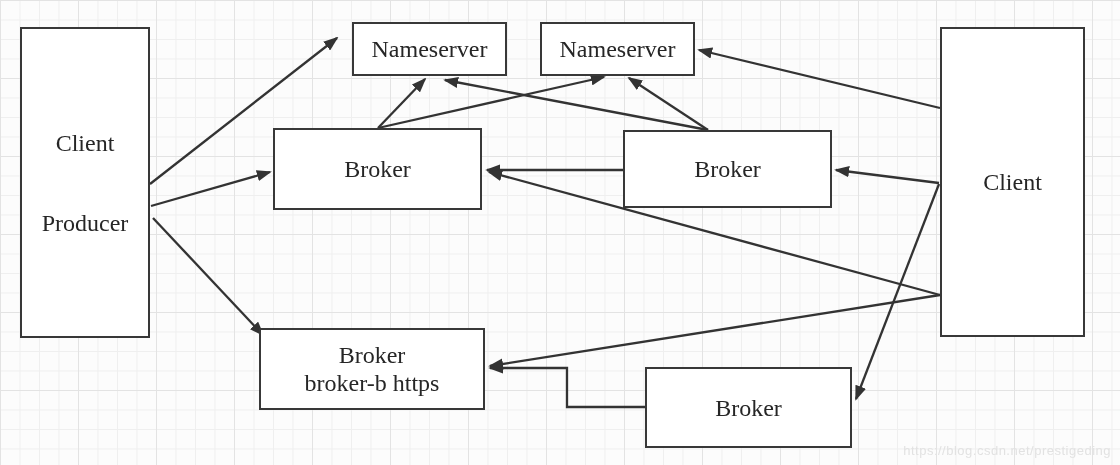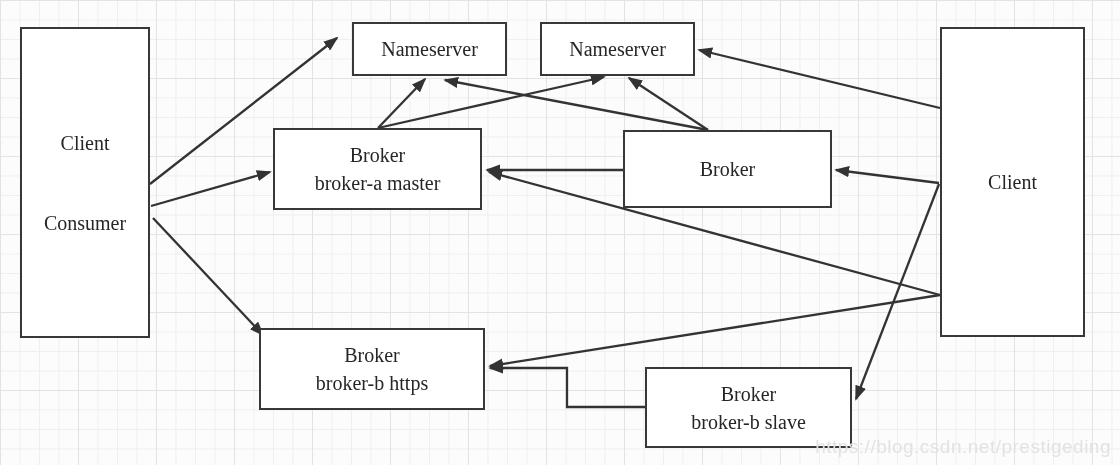--- a/index.html
+++ b/index.html
@@ -28,29 +28,29 @@
     position:absolute;
     box-sizing:border-box;
     background:var(--node-fill,#ffffff);
     border:2.2px solid var(--node-border,#383838);
     display:flex;
     flex-direction:column;
     align-items:center;
     justify-content:center;
     text-align:center;
     color:var(--text,#262626);
-    font-size:20px;
+    font-size:24px;
     line-height:28px;
   }
   .node.tall{gap:54px;line-height:26px;}
   .watermark{
     position:absolute;
     right:9px;bottom:7px;
     font-family:"Liberation Sans","DejaVu Sans",sans-serif;
-    font-size:19px;
+    font-size:13px;
     letter-spacing:0.5px;
     color:var(--watermark,#e2e2e2);
     user-select:none;
   }
 </style>
 </head>
 <body>
 
 <div class="stage" style="--line: #333333; --node-border: #383838; --node-fill: #ffffff; --text: #262626; --grid-minor: #efefef; --grid-major: #e3e3e3; --watermark: #e2e2e2;">
   <svg class="edges" viewBox="0 0 1120 465" xmlns="http://www.w3.org/2000/svg">
@@ -73,42 +73,40 @@
         <polyline points="939,184 856,399" marker-end="url(#arrow)"></polyline>
         <polyline points="940,295 489,172" marker-end="url(#arrow)"></polyline>
         <polyline points="940,295 490,366" marker-end="url(#arrow)"></polyline>
         <polyline points="645,407 567,407 567,368 490,368" marker-end="url(#arrow)"></polyline>
       </g>
   </svg>
 
   <div class="nodes">
       <div class="node tall" style="left: 20px; top: 27px; width: 130px; height: 311px;">
         <span>Client</span>
-        <span>Consumer</span>
+        <span>Producer</span>
       </div>
       <div class="node" style="left: 352px; top: 22px; width: 155px; height: 54px;">
         <span>Nameserver</span>
       </div>
       <div class="node" style="left: 540px; top: 22px; width: 155px; height: 54px;">
         <span>Nameserver</span>
       </div>
       <div class="node" style="left: 273px; top: 128px; width: 209px; height: 82px;">
         <span>Broker</span>
-        <span>broker-a master</span>
       </div>
       <div class="node" style="left: 623px; top: 130px; width: 209px; height: 78px;">
         <span>Broker</span>
       </div>
       <div class="node" style="left: 259px; top: 328px; width: 226px; height: 82px;">
         <span>Broker</span>
         <span>broker-b https</span>
       </div>
       <div class="node" style="left: 645px; top: 367px; width: 207px; height: 81px;">
         <span>Broker</span>
-        <span>broker-b slave</span>
       </div>
       <div class="node tall" style="left: 940px; top: 27px; width: 145px; height: 310px;">
         <span>Client</span>
       </div>
     </div>
 
   <span class="watermark">https://blog.csdn.net/prestigeding</span>
 </div>
 
 </body></html>

